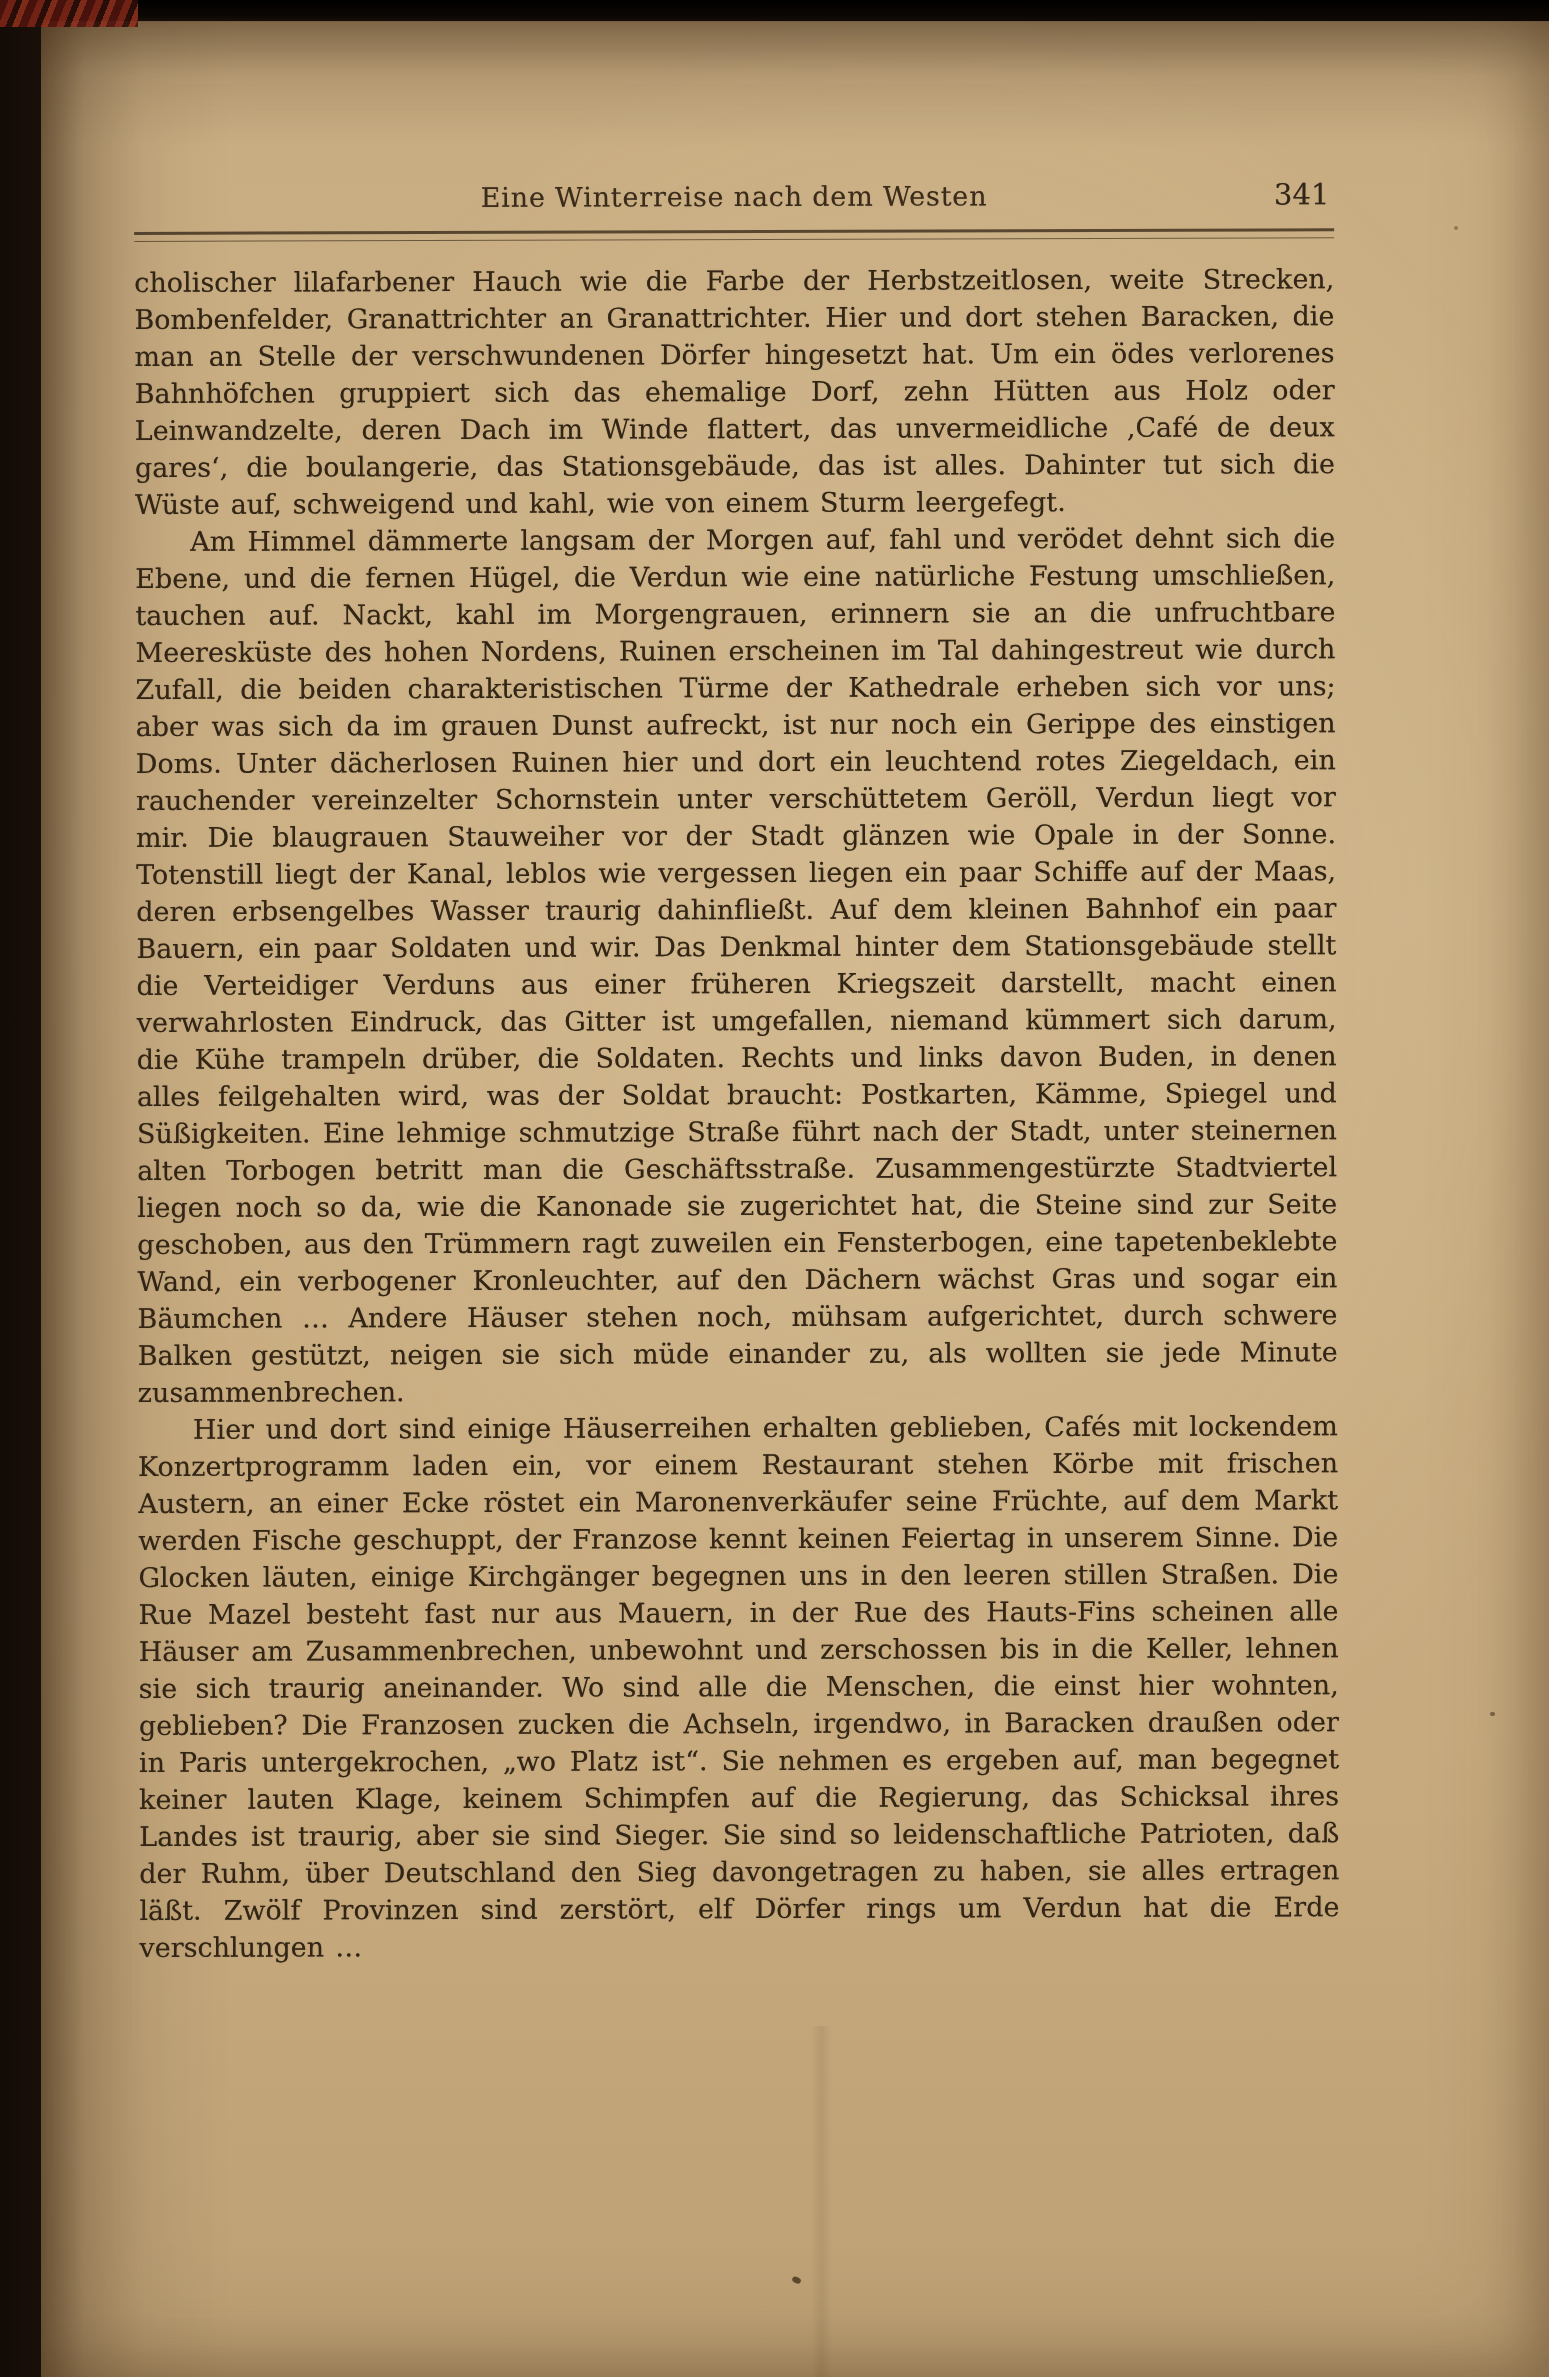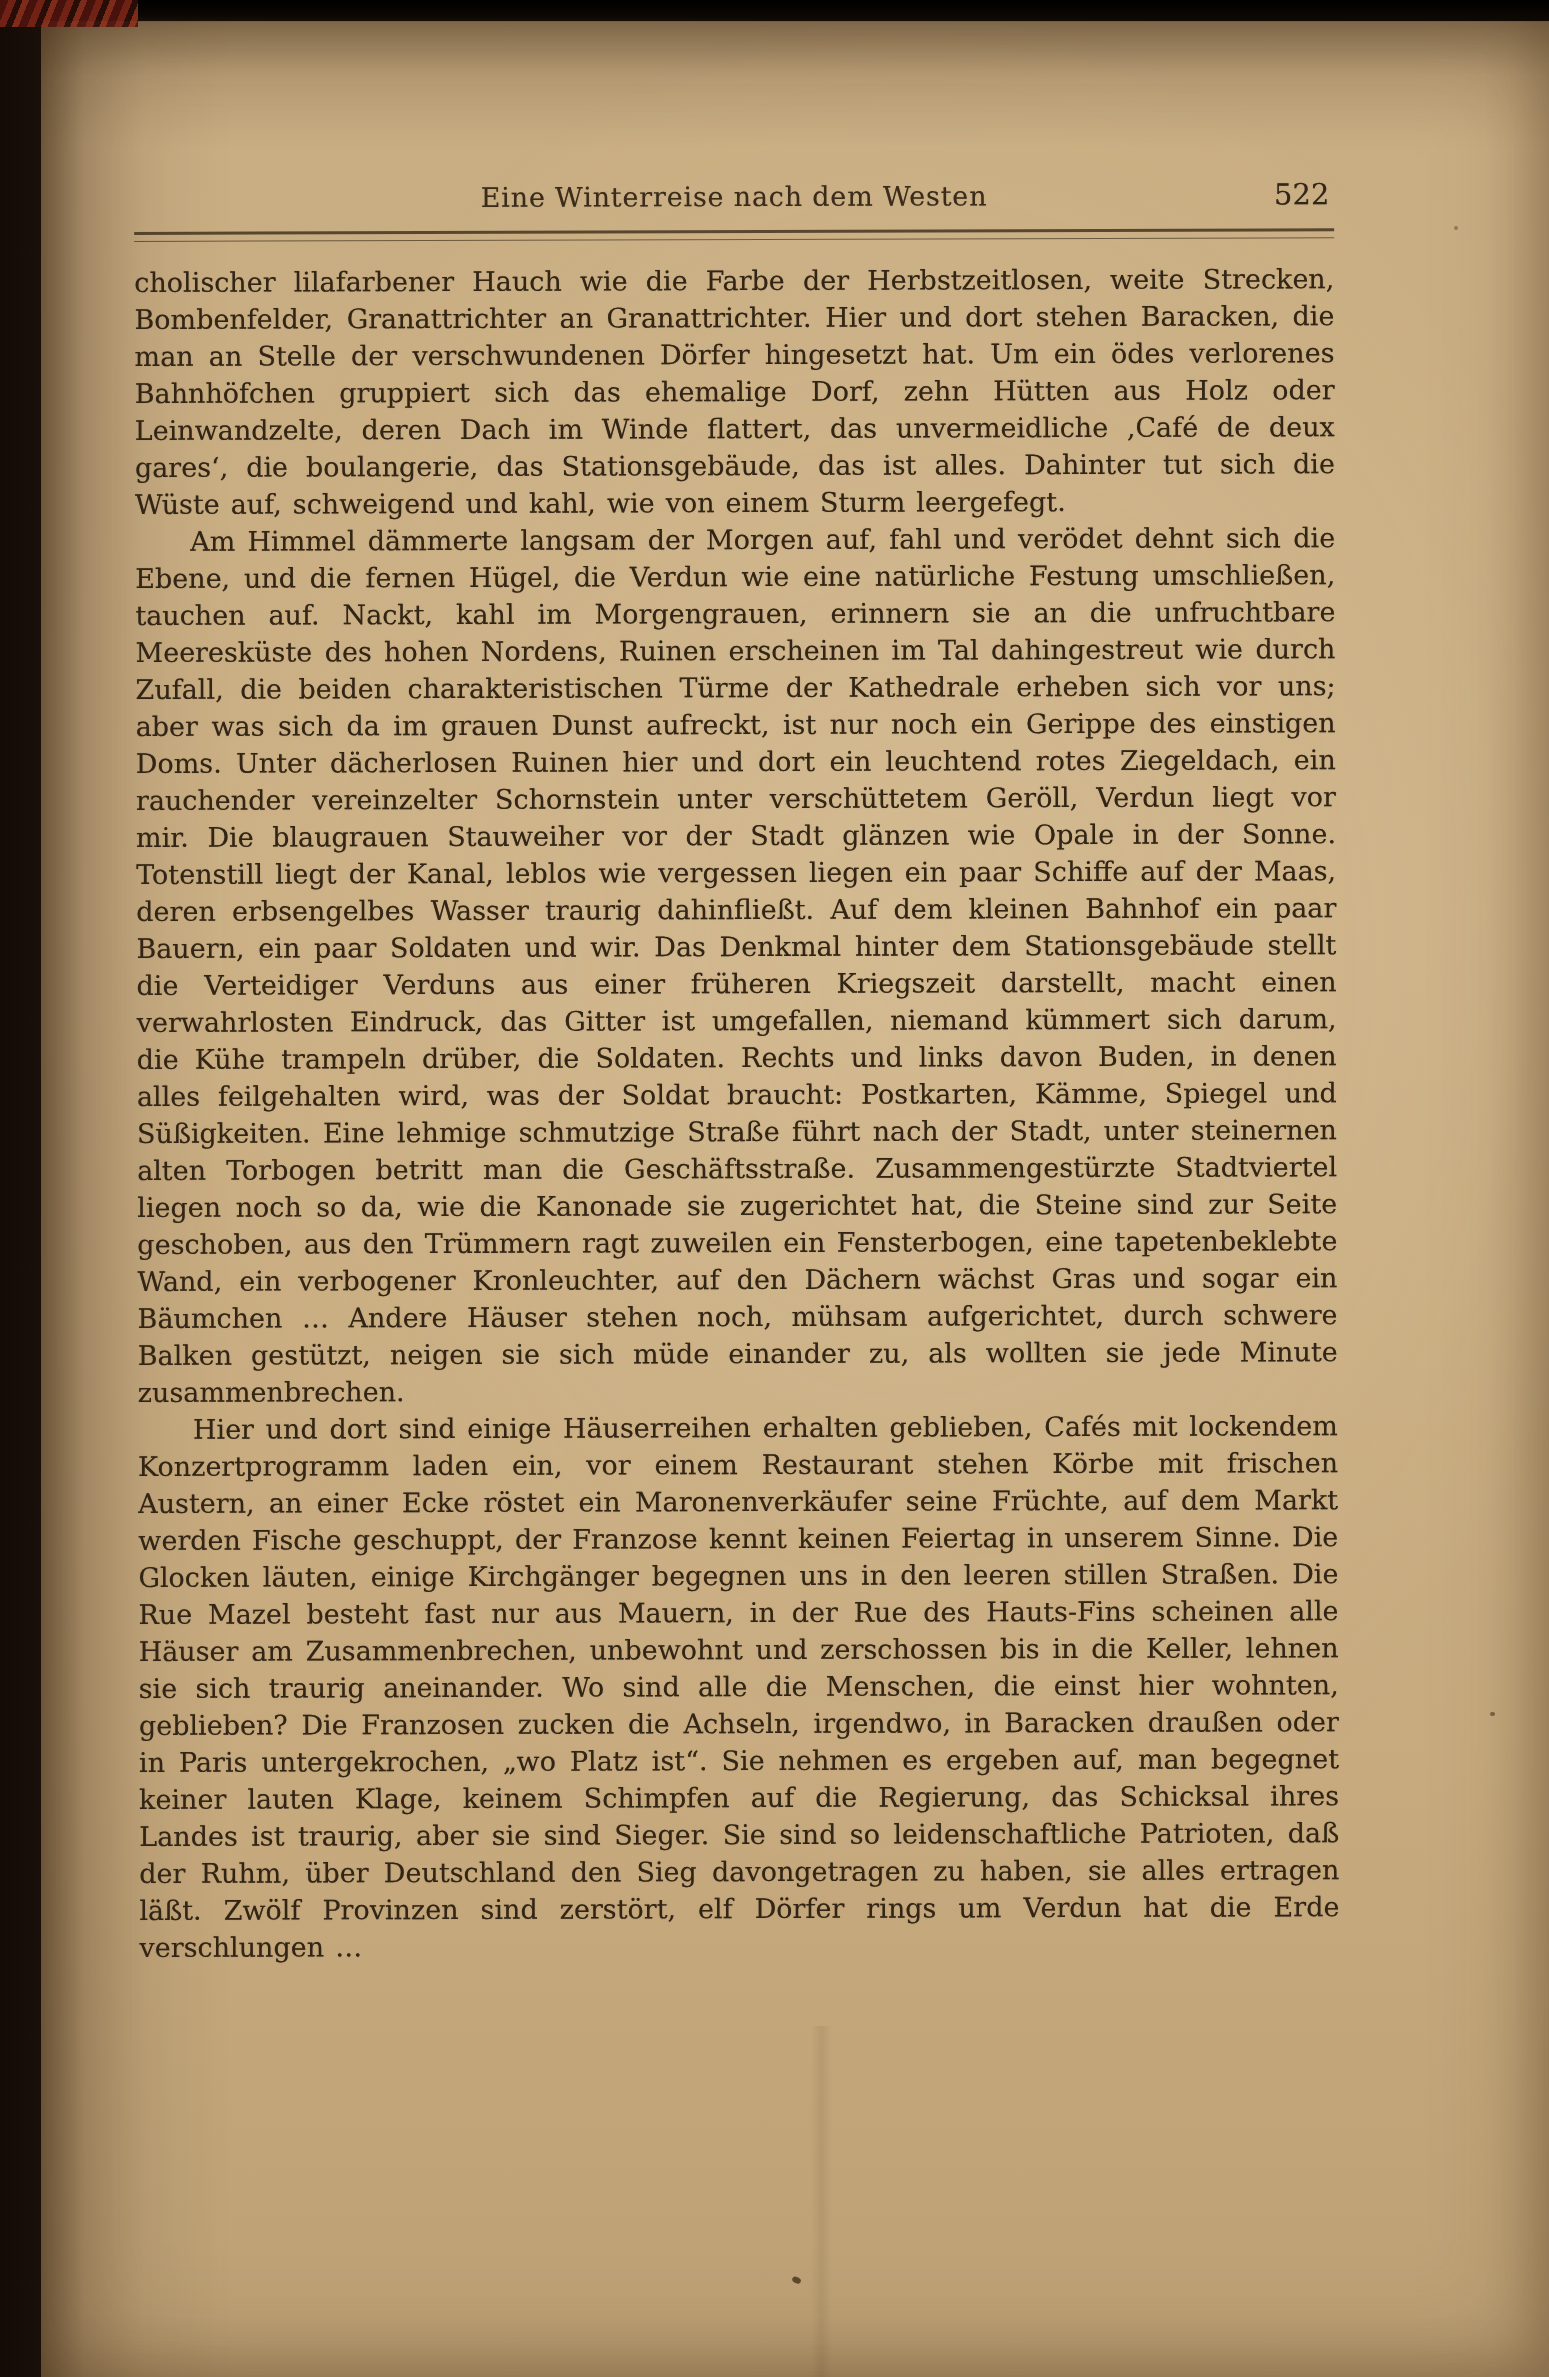--- a/index.html
+++ b/index.html
@@ -106,21 +106,21 @@
   <div class="speck s1"></div>
   <div class="speck s2"></div>
   <div class="speck s3"></div>
 </div>
 <div class="top-edge"></div>
 <div class="cover-marbling"></div>
 
 <div class="content">
   <div class="page-header">
     <div class="header-title">Eine Winterreise nach dem Westen</div>
-    <div class="header-pagenum">522</div>
+    <div class="header-pagenum">341</div>
   </div>
   <div class="header-rule"></div>
 
   <div class="body-text">
       <p class="">cholischer lilafarbener Hauch wie die Farbe der Herbstzeitlosen, weite Strecken, Bombenfelder, Granattrichter an Granattrichter. Hier und dort stehen Baracken, die man an Stelle der verschwundenen Dörfer hingesetzt hat. Um ein ödes verlorenes Bahnhöfchen gruppiert sich das ehemalige Dorf, zehn Hütten aus Holz oder Leinwandzelte, deren Dach im Winde flattert, das unvermeidliche ‚Café de deux gares‘, die boulangerie, das Stationsgebäude, das ist alles. Dahinter tut sich die Wüste auf, schweigend und kahl, wie von einem Sturm leergefegt.</p>
       <p class="indent">Am Himmel dämmerte langsam der Morgen auf, fahl und verödet dehnt sich die Ebene, und die fernen Hügel, die Verdun wie eine natürliche Festung umschließen, tauchen auf. Nackt, kahl im Morgengrauen, erinnern sie an die unfruchtbare Meeresküste des hohen Nordens, Ruinen erscheinen im Tal dahingestreut wie durch Zufall, die beiden charakteristischen Türme der Kathedrale erheben sich vor uns; aber was sich da im grauen Dunst aufreckt, ist nur noch ein Gerippe des einstigen Doms. Unter dächerlosen Ruinen hier und dort ein leuchtend rotes Ziegeldach, ein rauchender vereinzelter Schornstein unter verschüttetem Geröll, Verdun liegt vor mir. Die blaugrauen Stauweiher vor der Stadt glänzen wie Opale in der Sonne. Totenstill liegt der Kanal, leblos wie vergessen liegen ein paar Schiffe auf der Maas, deren erbsengelbes Wasser traurig dahinfließt. Auf dem kleinen Bahnhof ein paar Bauern, ein paar Soldaten und wir. Das Denkmal hinter dem Stationsgebäude stellt die Verteidiger Verduns aus einer früheren Kriegszeit darstellt, macht einen verwahrlosten Eindruck, das Gitter ist umgefallen, niemand kümmert sich darum, die Kühe trampeln drüber, die Soldaten. Rechts und links davon Buden, in denen alles feilgehalten wird, was der Soldat braucht: Postkarten, Kämme, Spiegel und Süßigkeiten. Eine lehmige schmutzige Straße führt nach der Stadt, unter steinernen alten Torbogen betritt man die Geschäftsstraße. Zusammengestürzte Stadtviertel liegen noch so da, wie die Kanonade sie zugerichtet hat, die Steine sind zur Seite geschoben, aus den Trümmern ragt zuweilen ein Fensterbogen, eine tapetenbeklebte Wand, ein verbogener Kronleuchter, auf den Dächern wächst Gras und sogar ein Bäumchen … Andere Häuser stehen noch, mühsam aufgerichtet, durch schwere Balken gestützt, neigen sie sich müde einander zu, als wollten sie jede Minute zusammenbrechen.</p>
       <p class="indent">Hier und dort sind einige Häuserreihen erhalten geblieben, Cafés mit lockendem Konzertprogramm laden ein, vor einem Restaurant stehen Körbe mit frischen Austern, an einer Ecke röstet ein Maronenverkäufer seine Früchte, auf dem Markt werden Fische geschuppt, der Franzose kennt keinen Feiertag in unserem Sinne. Die Glocken läuten, einige Kirchgänger begegnen uns in den leeren stillen Straßen. Die Rue Mazel besteht fast nur aus Mauern, in der Rue des Hauts-Fins scheinen alle Häuser am Zusammenbrechen, unbewohnt und zerschossen bis in die Keller, lehnen sie sich traurig aneinander. Wo sind alle die Menschen, die einst hier wohnten, geblieben? Die Franzosen zucken die Achseln, irgendwo, in Baracken draußen oder in Paris untergekrochen, „wo Platz ist“. Sie nehmen es ergeben auf, man begegnet keiner lauten Klage, keinem Schimpfen auf die Regierung, das Schicksal ihres Landes ist traurig, aber sie sind Sieger. Sie sind so leidenschaftliche Patrioten, daß der Ruhm, über Deutschland den Sieg davongetragen zu haben, sie alles ertragen läßt. Zwölf Provinzen sind zerstört, elf Dörfer rings um Verdun hat die Erde verschlungen …</p>
     </div>
 </div>
 

